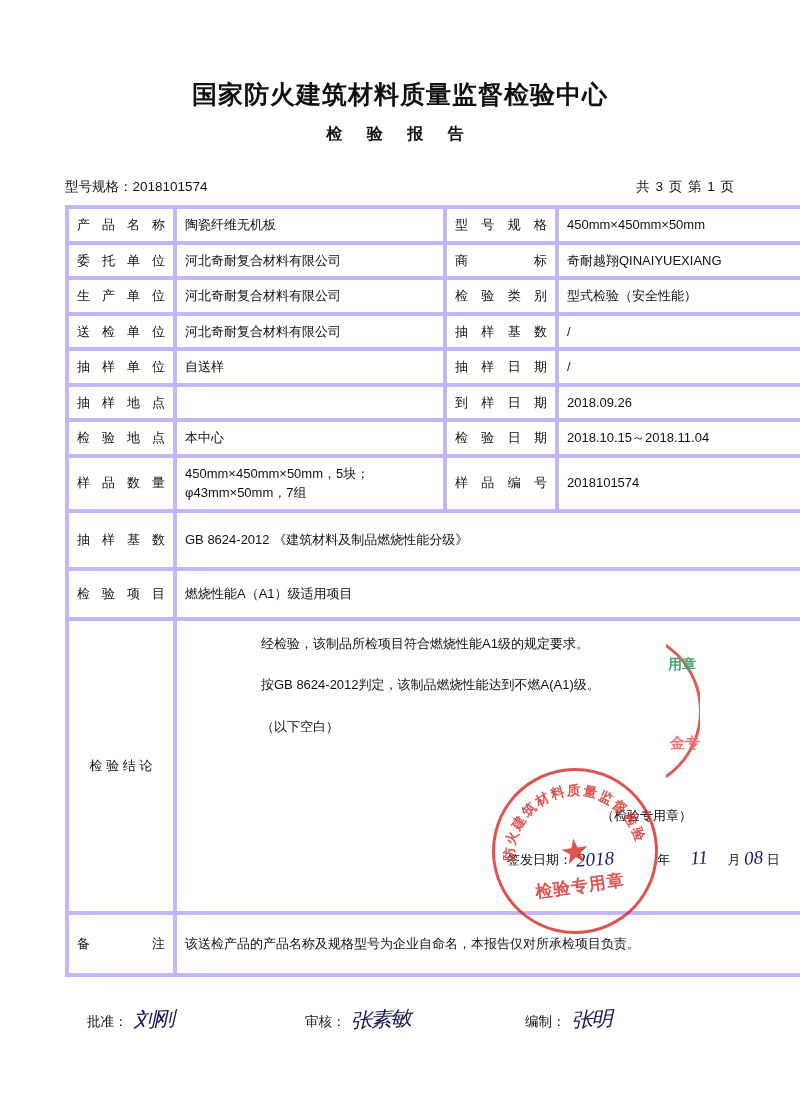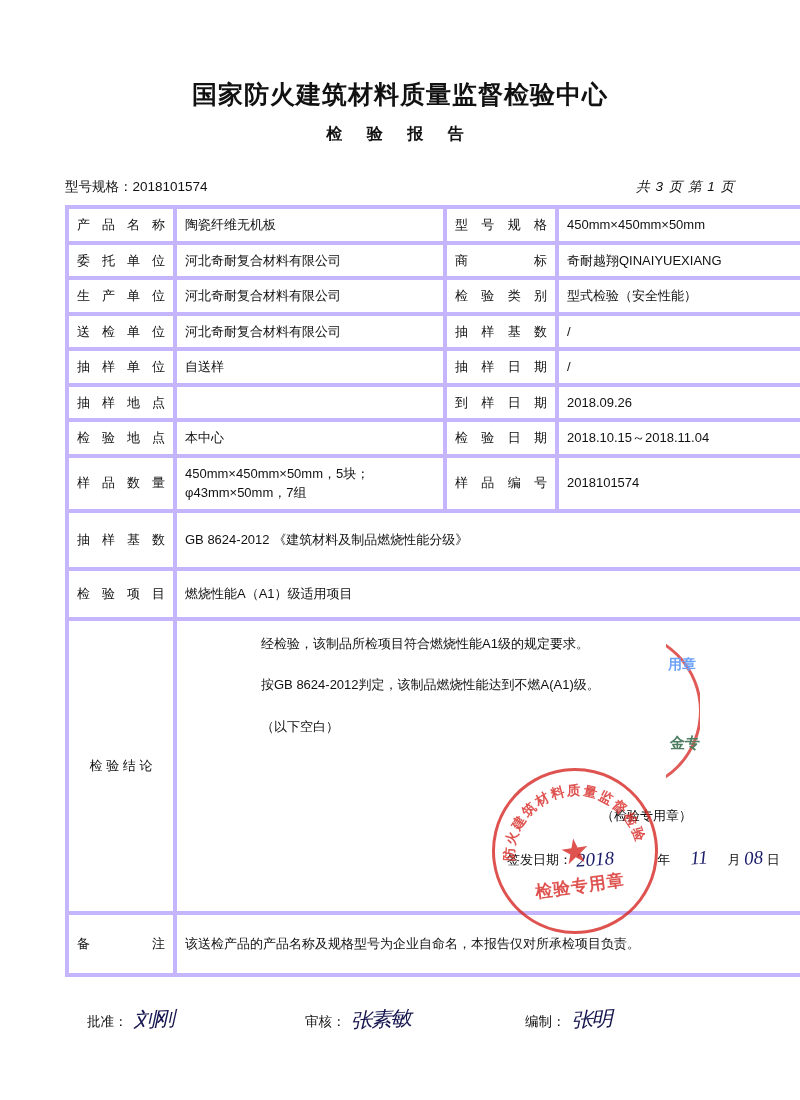--- a/index.html
+++ b/index.html
@@ -41,21 +41,21 @@
   }
   .meta-row {
     position: absolute;
     left: 65px; top: 178px;
     width: 670px;
     display: flex;
     justify-content: space-between;
     font-size: 13.5px;
   }
   .meta-left { white-space: nowrap; }
-  .meta-right { white-space: nowrap; letter-spacing: 1px; font-style: italic; }
+  .meta-right { white-space: nowrap; letter-spacing: 1px; }
 
   table.report {
     position: absolute;
     left: 65px;
     top: 205px;
     width: 670px;
     border-collapse: collapse;
     table-layout: fixed;
   }
   table.report td {
@@ -200,29 +200,29 @@
     position: absolute;
     left: -126px; top: 0;
     width: 156px; height: 156px;
     border: 3px solid #d6231f;
     border-radius: 50%;
   }
   .edge-stamp .txt {
     position: absolute;
     left: 4px;
     top: 104px;
-    color: #14532d;
+    color: #ef4444;
     font-size: 15px;
     font-weight: bold;
   }
   .edge-stamp .txt2 {
     position: absolute;
     left: 2px;
     top: 26px;
-    color: #3b82f6;
+    color: #15803d;
     font-size: 14px;
     font-weight: bold;
   }
 
   
   .footer {
     position: absolute;
     left: 65px;
     top: 1000px;
     width: 670px;

